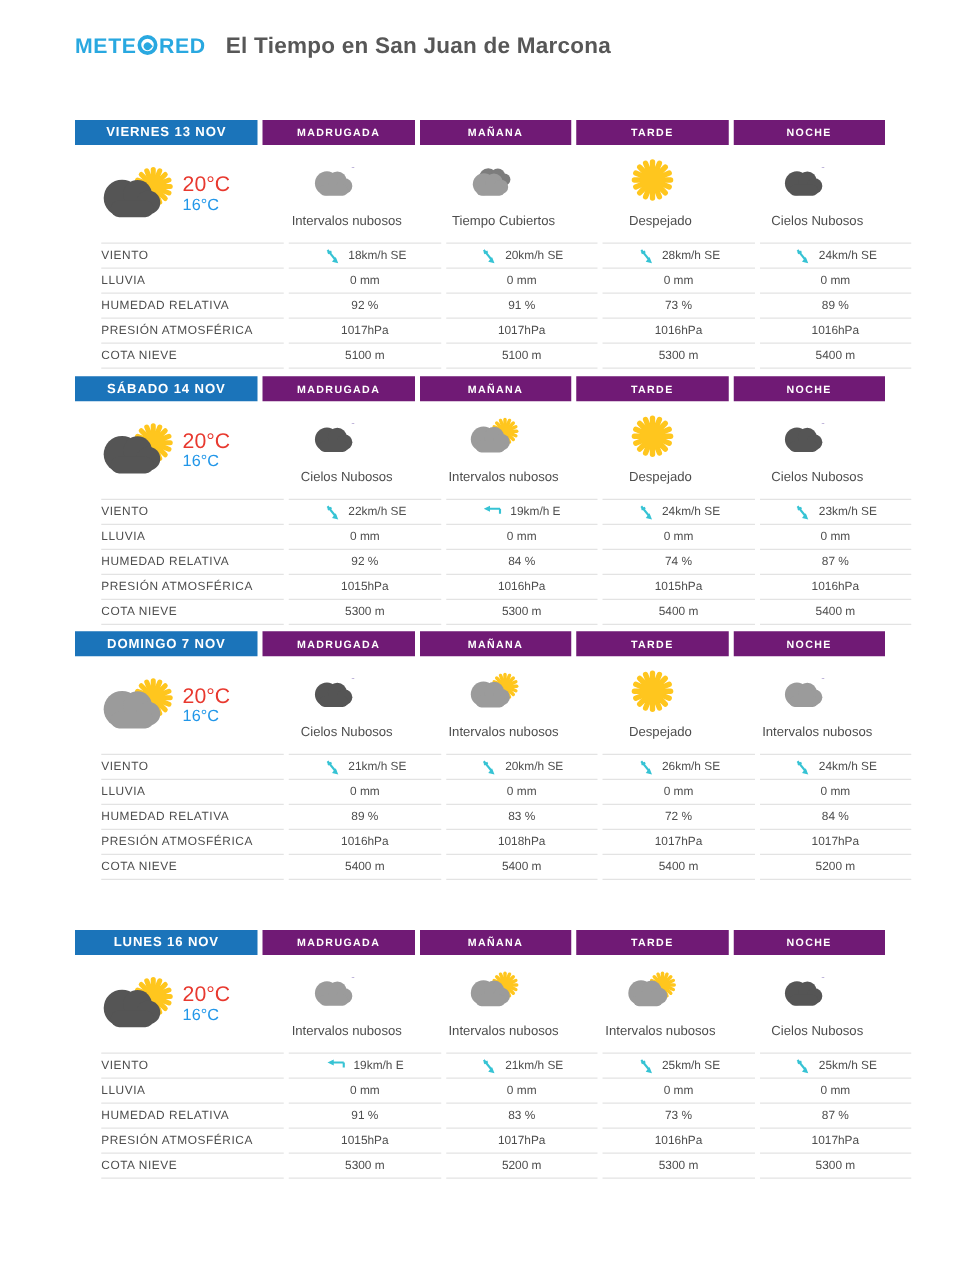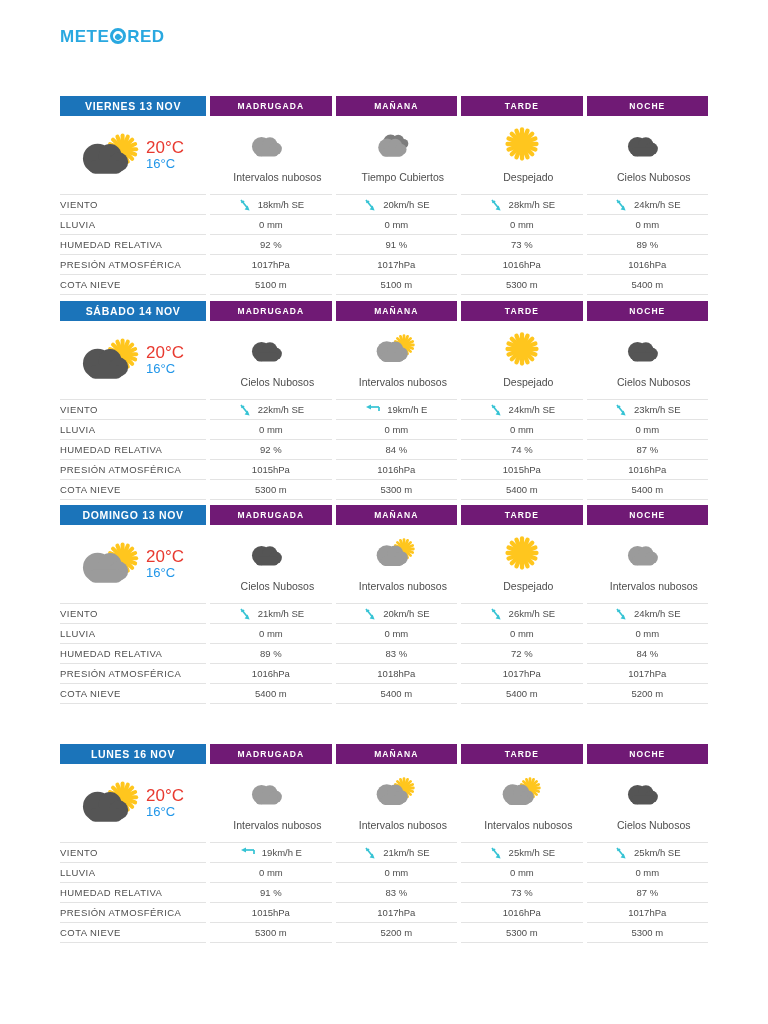--- a/index.html
+++ b/index.html
@@ -158,20 +158,21 @@
     color: #4d4d4d;
     margin-top: 7px;
     text-align: center;
     white-space: nowrap;
     padding-left: 13px;
   }
 
   
   .data-table {
     width: 648px;
+    margin-left: 21px;
   }
   .data-row {
     display: flex;
     gap: 4px;
     height: 20px;
   }
   .row-label {
     width: 148px;
     font-size: 9.5px;
     letter-spacing: 0.45px;
@@ -232,20 +233,21 @@
 <div class="page">
 
   <div class="header">
     <div class="logo">
       <span class="logo-text">
         <span>METE</span>
           <span class="logo-o"></span>
           <span>RED</span>
       </span>
     </div>
+    <div class="page-title">El Tiempo en San Juan de Marcona</div>
   </div>
 
   <div id="blocks-root">
       <div class="day-block" style="top: 96px;">
         <div class="band-row">
           <div class="day-header">VIERNES 13 NOV</div>
           <div class="period-header">MADRUGADA</div>
           <div class="period-header">MAÑANA</div>
           <div class="period-header">TARDE</div>
           <div class="period-header">NOCHE</div>
@@ -638,21 +640,21 @@
             <div class="bottom-seg-label"></div>
             <div class="bottom-seg-cell"></div>
             <div class="bottom-seg-cell"></div>
             <div class="bottom-seg-cell"></div>
             <div class="bottom-seg-cell"></div>
           </div>
         </div>
       </div>
       <div class="day-block" style="top: 505px;">
         <div class="band-row">
-          <div class="day-header">DOMINGO 13 NOV</div>
+          <div class="day-header">DOMINGO 7 NOV</div>
           <div class="period-header">MADRUGADA</div>
           <div class="period-header">MAÑANA</div>
           <div class="period-header">TARDE</div>
           <div class="period-header">NOCHE</div>
         </div>
         <div class="summary-row">
           <div class="day-summary">
       <span>
               <svg width="58" height="58" viewBox="0 0 58 58">
                 <line x1="50.169999999999995" y1="23.200000000000003" x2="54.18939999999999" y2="23.200000000000003" stroke="#ffc61e" stroke-width="4.0194" stroke-linecap="round"></line>

